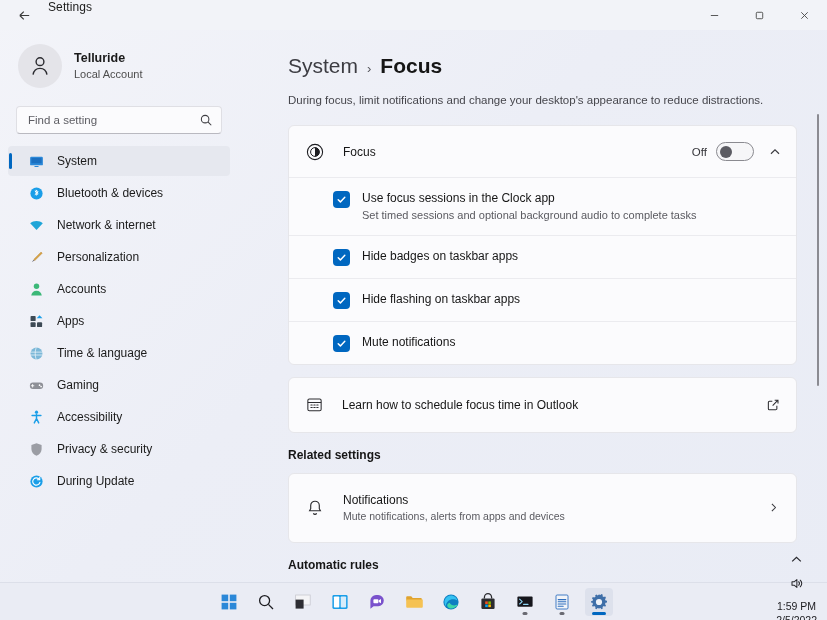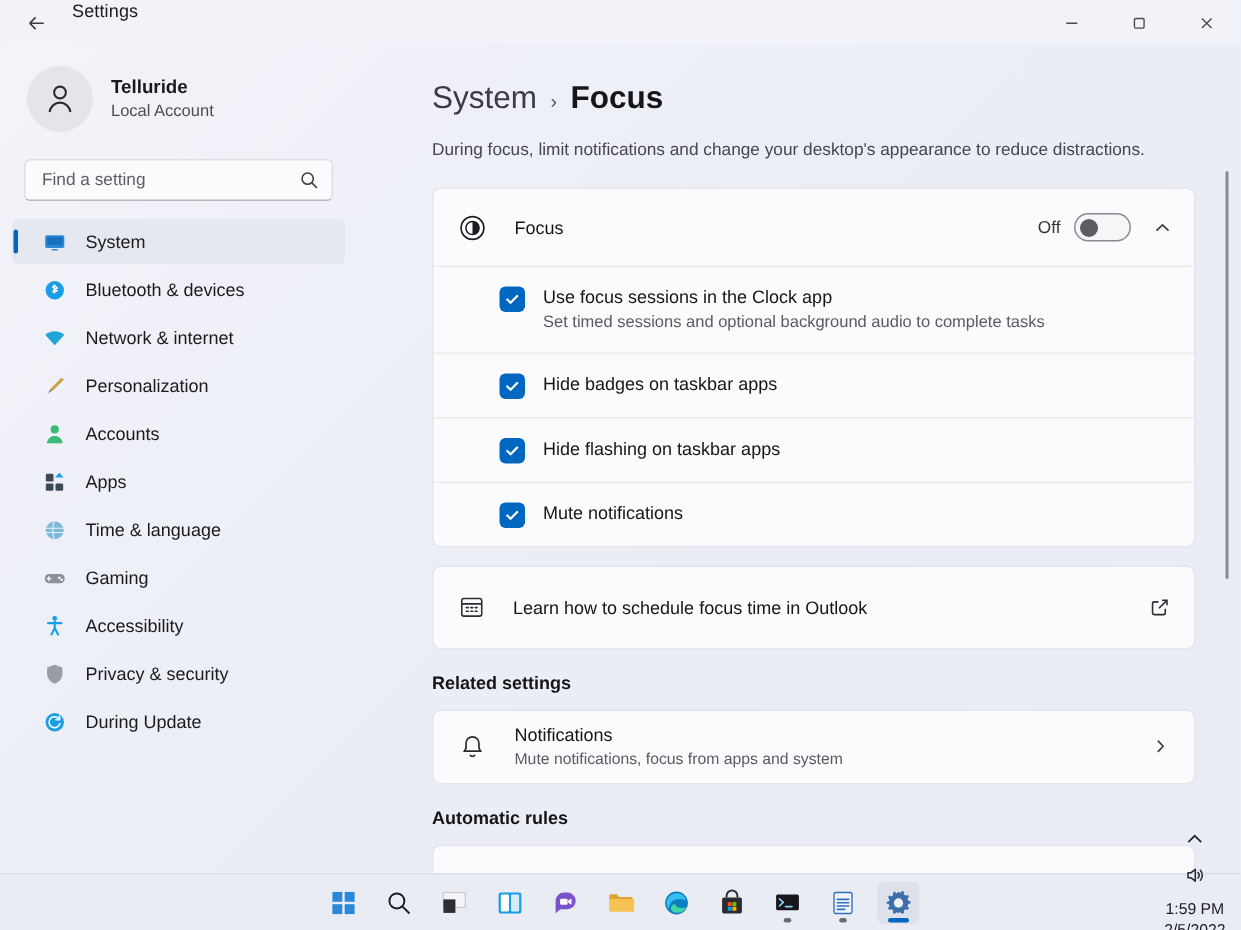--- a/index.html
+++ b/index.html
@@ -174,21 +174,21 @@
   .link-text { flex: 1; font-size: 12px; color: #161616; }
   .ext-ico { width: 14px; height: 14px; color: #2c2c30; }
 
   .section-head {
     font-size: 12px; font-weight: bold; color: #161616;
     margin: 15px 0 11px 0;
   }
 
   .nav-card-row {
     display: flex; align-items: center;
-    height: 48px; padding: 0 16px 0 16px;
+    height: 68px; padding: 0 16px 0 16px;
   }
   .nc-ico { width: 20px; height: 20px; flex: 0 0 20px; margin-right: 18px; color: #2c2c30; }
   .nc-texts { flex: 1; display: flex; flex-direction: column; gap: 3px; }
   .nc-title { font-size: 12px; color: #161616; }
   .nc-sub { font-size: 10.5px; color: #5a5a60; }
   .chev-right { width: 13px; height: 13px; color: #3b3b40; }
 
   .stub-card {
     background: #fbfbfd;
     border: 1px solid #e6e6ea;
@@ -522,21 +522,21 @@
       <div class="card">
         <div class="nav-card-row">
           <span class="nc-ico">
             <svg viewBox="0 0 20 20" fill="none" stroke="currentColor" stroke-width="1.15">
               <path d="M10 3.2a4.3 4.3 0 0 0-4.3 4.3v3.2l-1.1 2.1h10.8l-1.1-2.1V7.5A4.3 4.3 0 0 0 10 3.2z"></path>
               <path d="M8.4 15.2a1.7 1.7 0 0 0 3.2 0"></path>
             </svg>
           </span>
           <div class="nc-texts">
             <span class="nc-title">Notifications</span>
-            <span class="nc-sub">Mute notifications, focus from apps and system</span>
+            <span class="nc-sub">Mute notifications, alerts from apps and devices</span>
           </div>
           <svg class="chev-right" viewBox="0 0 16 16" fill="none" stroke="currentColor" stroke-width="1.3">
             <path d="M6 3.4L10.4 8 6 12.6"></path>
           </svg>
         </div>
       </div>
 
       <div class="section-head">Automatic rules</div>
 
       <div class="stub-card"></div>

